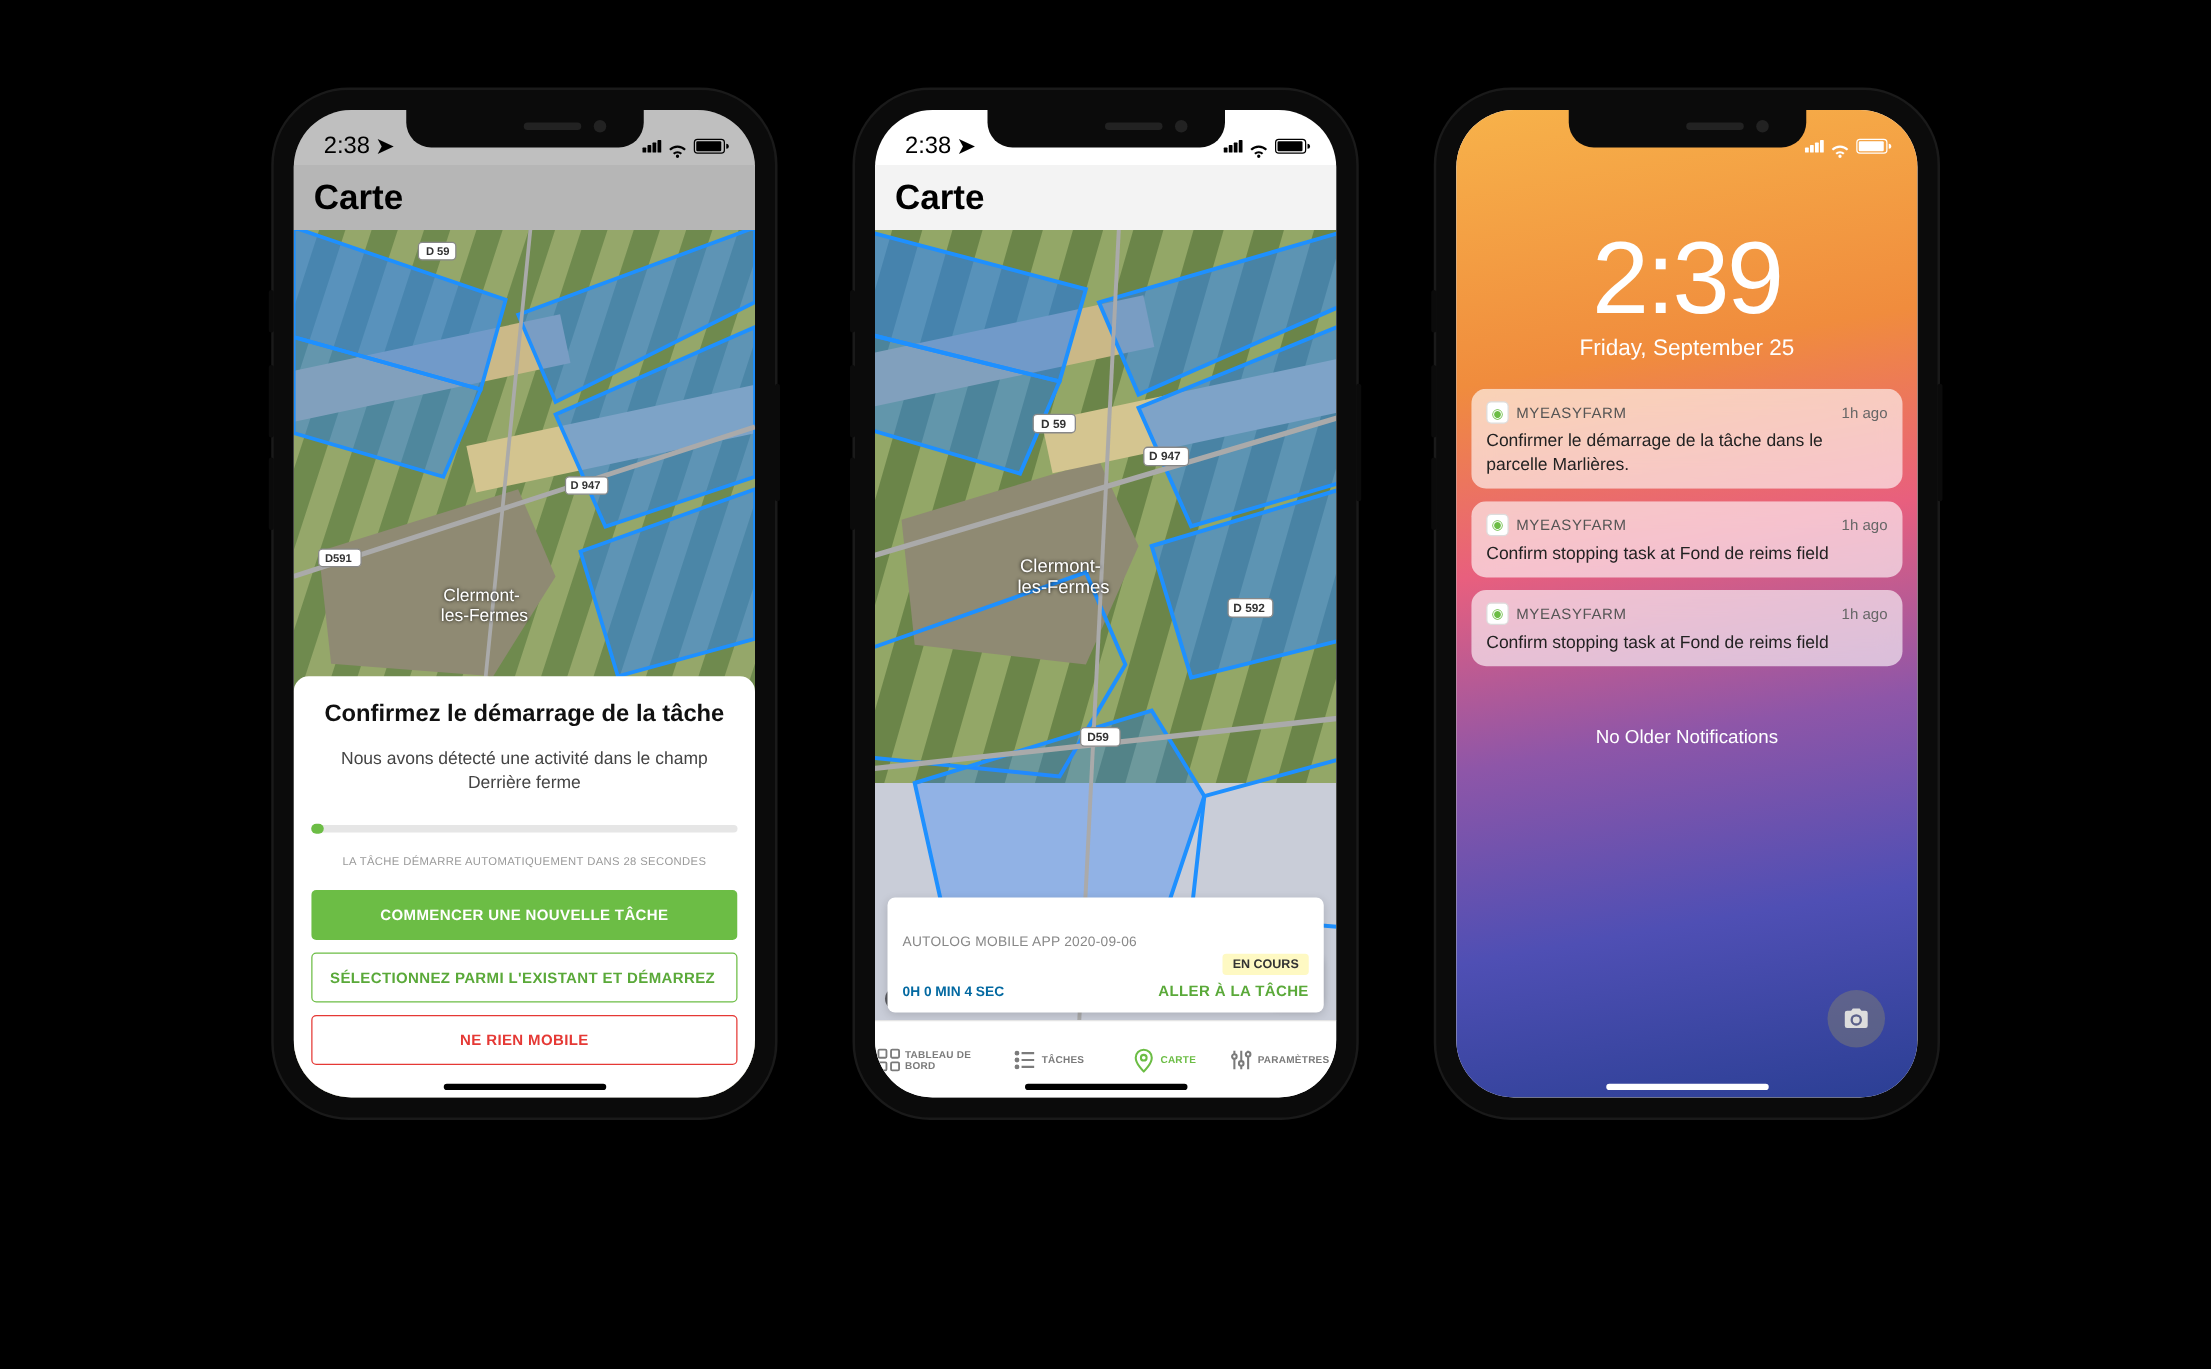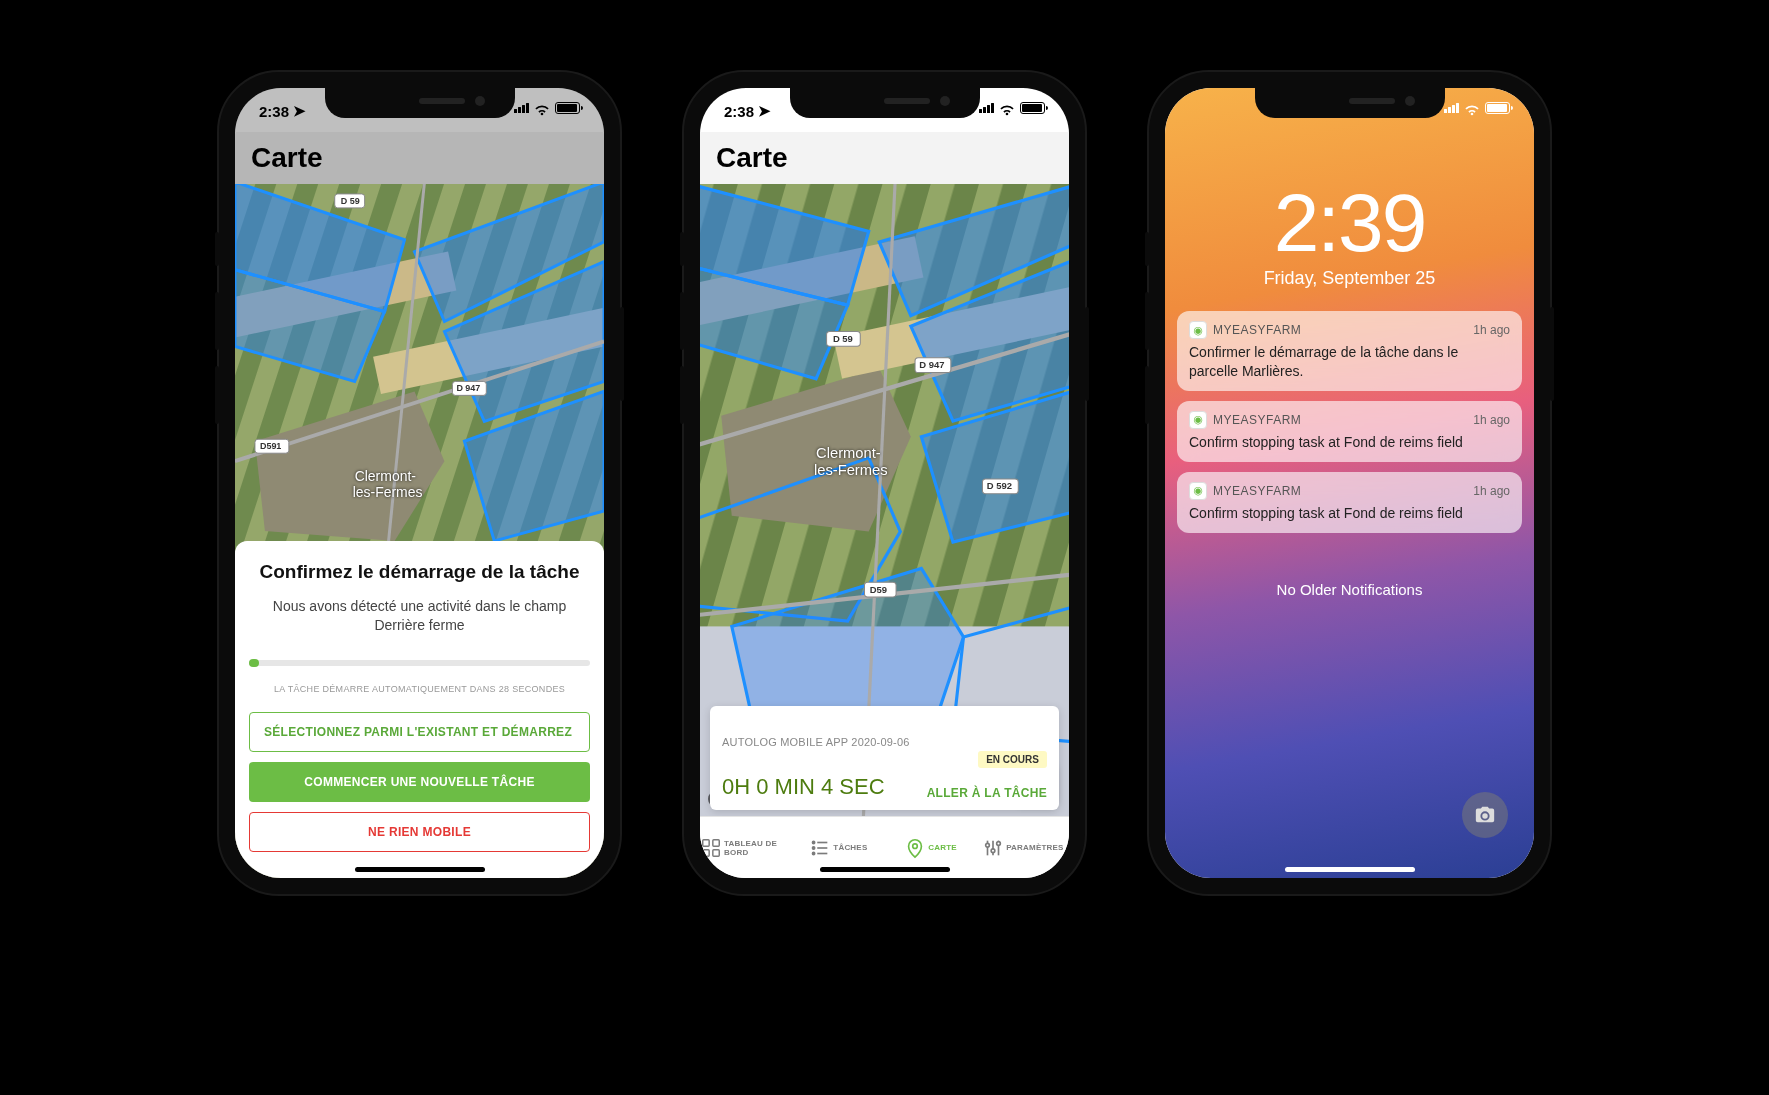--- a/index.html
+++ b/index.html
@@ -21,21 +21,21 @@
   .sb-l3{left:-4px;top:294px;width:4px;height:58px;}
   .sb-r{right:-4px;top:235px;width:4px;height:94px;}
   .screen{width:100%;height:100%;background:#fff;border-radius:46px;overflow:hidden;position:relative;}
   .notch{position:absolute;top:0;left:50%;transform:translateX(-50%);width:190px;height:30px;background:#0b0b0b;border-radius:0 0 20px 20px;z-index:100;}
   .notch::before{content:'';position:absolute;right:50px;top:10px;width:46px;height:6px;background:#222;border-radius:4px;}
   .notch::after{content:'';position:absolute;right:30px;top:8px;width:10px;height:10px;background:#222;border-radius:50%;}
   .home-ind{position:absolute;bottom:6px;left:50%;transform:translateX(-50%);width:130px;height:5px;background:#000;border-radius:3px;z-index:50;}
   .phone3 .home-ind{background:#fff;}
 
   
-  .statusbar{position:absolute;top:0;left:0;right:0;height:44px;padding:14px 24px 0;display:flex;justify-content:space-between;align-items:flex-start;font-size:15px;font-weight:700;z-index:40;}
+  .statusbar{position:absolute;top:0;left:0;right:0;height:44px;padding:14px 24px 0;display:flex;justify-content:space-between;align-items:center;font-size:19px;font-weight:400;z-index:40;}
   .statusbar.dark{color:#000;}
   .statusbar.light{color:#fff;}
   .status-left{display:flex;align-items:center;gap:4px;}
   .loc-arrow{display:inline-block;transform:rotate(0);}
   .status-right{display:flex;align-items:center;gap:5px;}
   .bars{display:flex;align-items:flex-end;gap:1px;}
   .bars i{width:3px;background:#000;border-radius:.5px;}
   .bars i:nth-child(1){height:4px;}
   .bars i:nth-child(2){height:6px;}
   .bars i:nth-child(3){height:8px;}
@@ -69,21 +69,21 @@
   .btn-primary{background:var(--green);color:#fff;}
   .btn-outline-green{background:#fff;border-color:var(--green);color:var(--green-dark);text-align:left;}
   .btn-outline-red{background:#fff;border-color:var(--red);color:var(--red);}
 
   
   .task-card{position:absolute;left:10px;right:10px;bottom:68px;background:#fff;border-radius:6px;padding:10px 12px;box-shadow:0 2px 8px rgba(0,0,0,.15);z-index:40;}
   .tc-row1{display:flex;justify-content:space-between;align-items:center;margin-bottom:6px;}
   .tc-label{font-size:11px;color:#888;font-weight:500;letter-spacing:.2px;}
   .tc-badge{background:#fef9c3;color:#333;font-size:10px;font-weight:700;padding:3px 8px;border-radius:3px;margin-top:35px;}
   .tc-row2{display:flex;justify-content:space-between;align-items:flex-end;}
-  .tc-timer{font-size:22px;font-weight:400;color:#4d7c0f;}
+  .tc-timer{font-size:11px;font-weight:700;color:#0369a1;}
   .tc-link{font-size:12px;font-weight:700;color:var(--green-dark);letter-spacing:.3px;}
 
   
   .tabbar{position:absolute;left:0;right:0;bottom:0;height:62px;background:#fff;border-top:1px solid #e4e4e4;display:flex;z-index:41;}
   .tab{flex:1;display:flex;flex-direction:row;align-items:center;justify-content:center;gap:2px;color:#7b7b7b;}
   .tab.active{color:var(--green);}
   .tab .ic{height:22px;display:flex;align-items:center;justify-content:center;}
   .tab span{font-size:8px;font-weight:600;letter-spacing:.2px;}
 
   .mapbox-badge{position:absolute;left:8px;bottom:8px;background:rgba(0,0,0,.55);color:#fff;font-size:10px;padding:3px 8px;border-radius:10px;display:flex;align-items:center;gap:4px;z-index:30;}
@@ -182,22 +182,22 @@
       </svg>
     </div>
 
     <div class="sheet">
       <h2>Confirmez le démarrage de la tâche</h2>
       <p>Nous avons détecté une activité dans le champ Derrière ferme</p>
       <div class="progress">
             <i></i>
           </div>
       <div class="caption">LA TÂCHE DÉMARRE AUTOMATIQUEMENT DANS 28 SECONDES</div>
+      <div class="btn btn-primary">COMMENCER UNE NOUVELLE TÂCHE</div>
       <div class="btn btn-outline-green">SÉLECTIONNEZ PARMI L'EXISTANT ET DÉMARREZ</div>
-      <div class="btn btn-primary">COMMENCER UNE NOUVELLE TÂCHE</div>
       <div class="btn btn-outline-red">NE RIEN MOBILE</div>
     </div>
 
     <div class="home-ind"></div>
   </div>
 </div>
 
 <div class="phone">
   <div class="side-btn sb-l1"></div>
       <div class="side-btn sb-l2"></div>

